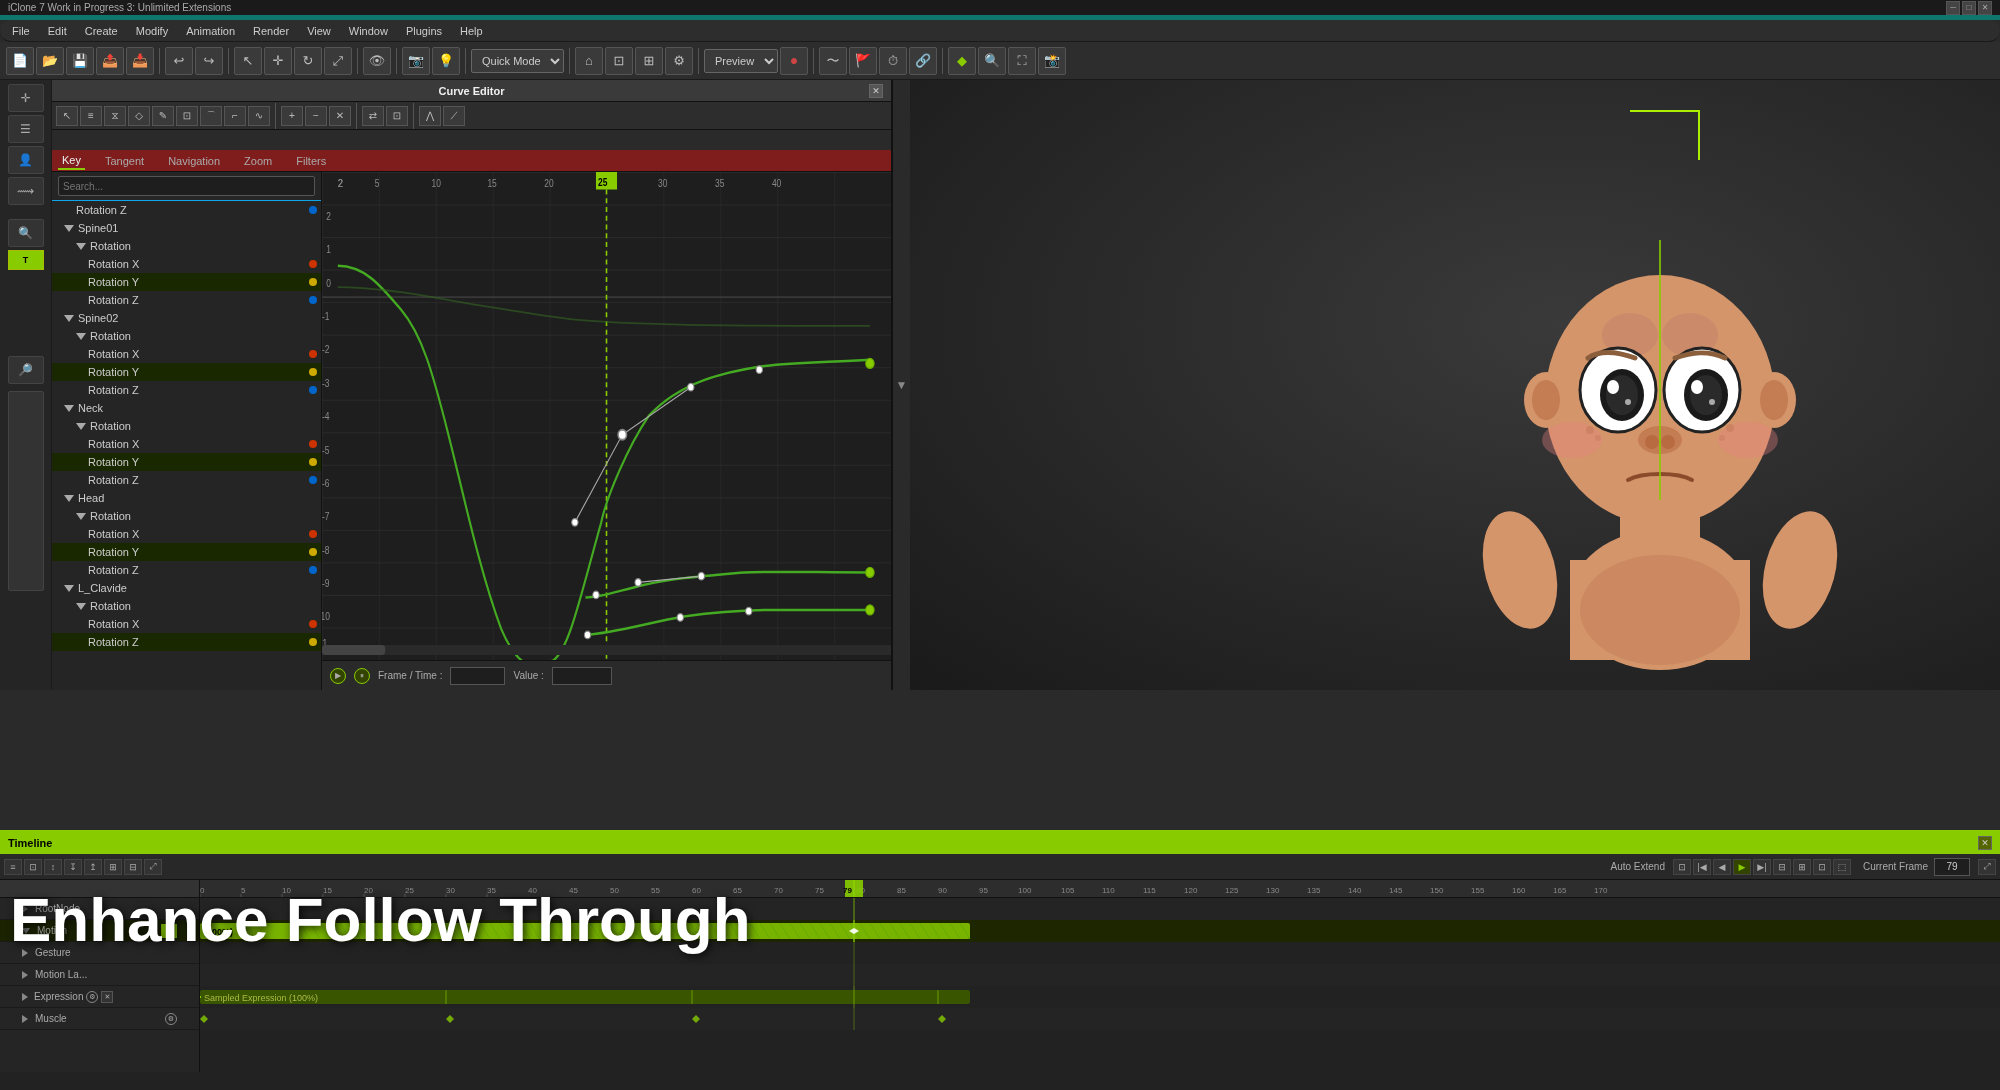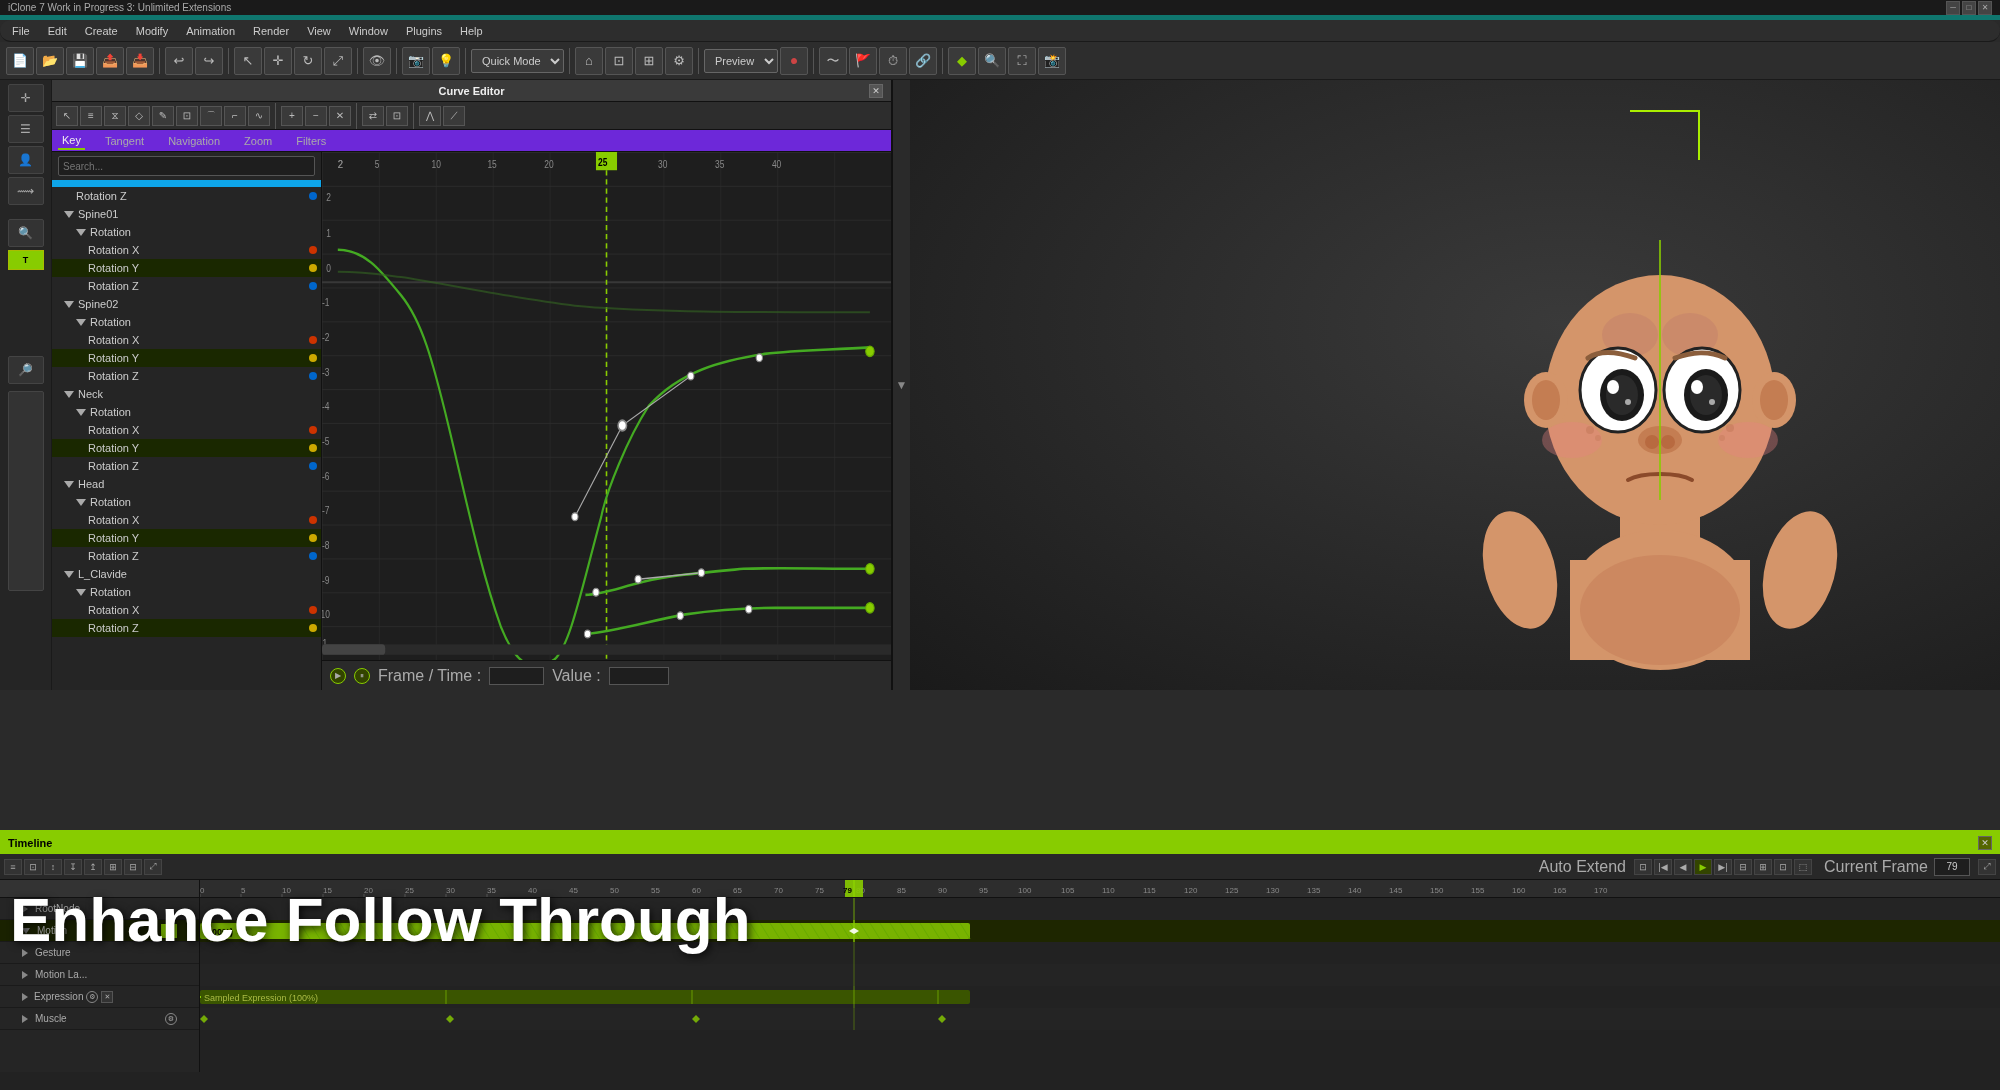--- a/index.html
+++ b/index.html
@@ -147,26 +147,27 @@
       height: 28px;
       background: #2d2d2d;
       display: flex;
       align-items: center;
       padding: 0 4px;
       gap: 2px;
       border-bottom: 1px solid #111;
     }
     #curve-editor-tabs {
       height: 22px;
-      background: #6d28d9;
+      background: #7f1d1d;
       display: flex;
       align-items: center;
       padding: 0 6px;
       gap: 16px;
       border-bottom: 1px solid #111;
+      margin-top: 20px;
     }
     .ce-tab {
       color: #aaa;
       font-size: 11px;
       cursor: pointer;
       padding: 2px 4px;
     }
     .ce-tab.active { color: #eee; border-bottom: 2px solid #88cc00; }
 
     #curve-editor-body {
@@ -182,21 +183,21 @@
       border-right: 1px solid #111;
       overflow-y: auto;
       overflow-x: hidden;
     }
     #tree-panel::-webkit-scrollbar { width: 6px; }
     #tree-panel::-webkit-scrollbar-track { background: #1e1e1e; }
     #tree-panel::-webkit-scrollbar-thumb { background: #555; }
 
     #search-box {
       padding: 4px 6px;
-      border-bottom: 7px solid #0ea5e9;
+      border-bottom: 1px solid #0ea5e9;
     }
     #search-input {
       width: 100%;
       height: 20px;
       background: #1e1e1e;
       border: 1px solid #555;
       color: #ccc;
       padding: 0 4px;
       font-size: 10px;
       border-radius: 2px;
@@ -357,21 +358,21 @@
       width: 40px; height: 18px;
       background: #1e1e1e;
       border: 1px solid #555;
       color: #ccc;
       text-align: center;
       font-size: 10px;
     }
 
     .label-text {
       color: #aaa;
-      font-size: 16px;
+      font-size: 10px;
     }
 
     .value-input {
       width: 60px; height: 18px;
       background: #1e1e1e;
       border: 1px solid #555;
       color: #ccc;
       padding: 0 4px;
       font-size: 10px;
     }

